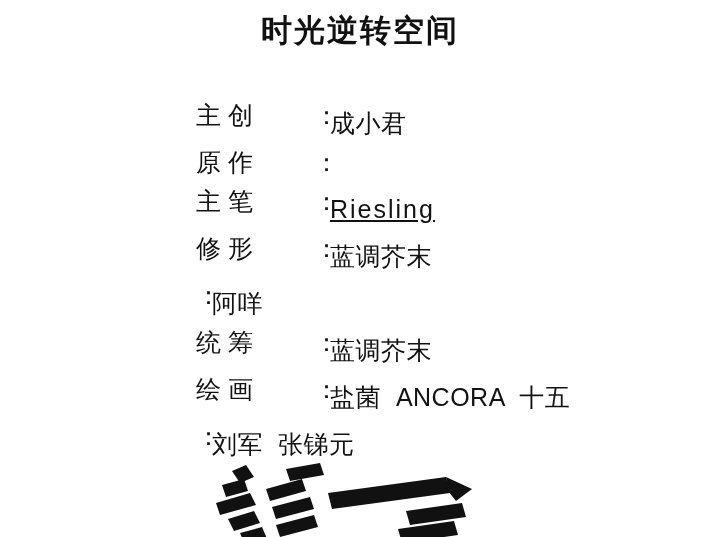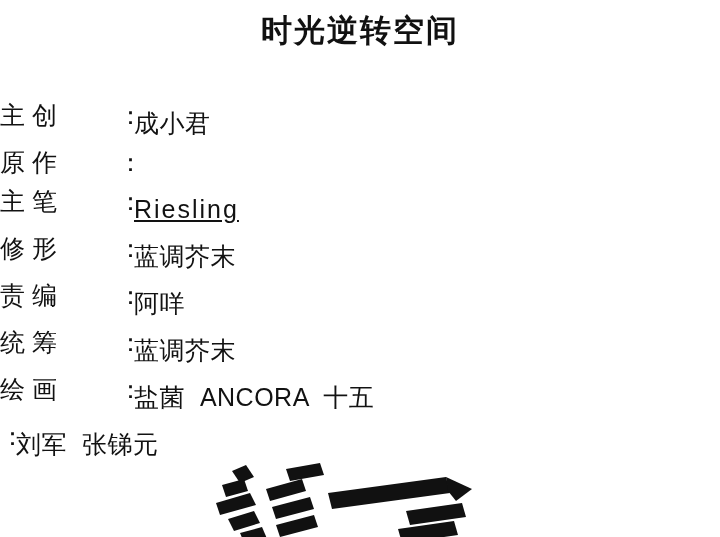--- a/index.html
+++ b/index.html
@@ -25,20 +25,21 @@
     text-align: center;
     font-size: 31px;
     font-weight: bold;
     letter-spacing: 2px;
     margin-top: 10px;
     color: #111111;
     font-family: Liberation Serif, serif;
   }
   .credits {
     margin-top: 44px;
+    padding-left: 196px;
   }
   .credit-row {
     display: flex;
     align-items: flex-start;
     font-size: 25px;
     line-height: 38px;
     color: #121212;
     margin-bottom: 1px;
   }
   .credit-label {
@@ -105,21 +106,20 @@
       <span class="credit-value latin">Riesling</span>
     </div>
 
     <div class="credit-row">
       <span class="credit-label">修 形</span>
       <span class="credit-colon">：</span>
       <span class="credit-value">蓝调芥末</span>
     </div>
 
     <div class="credit-row">
-      <span class="credit-label">责 编</span>
       <span class="credit-colon">：</span>
       <span class="credit-value">阿咩</span>
     </div>
 
     <div class="credit-row">
       <span class="credit-label">统 筹</span>
       <span class="credit-colon">：</span>
       <span class="credit-value">蓝调芥末</span>
     </div>
 

